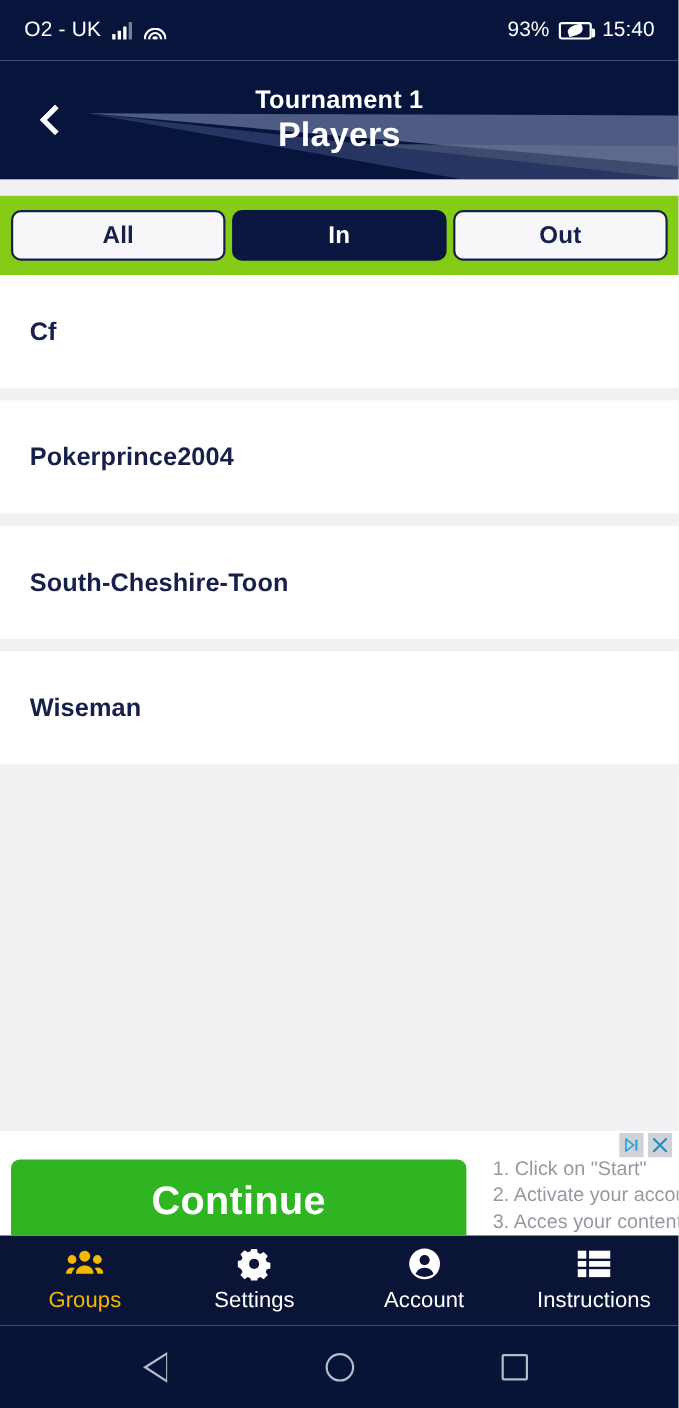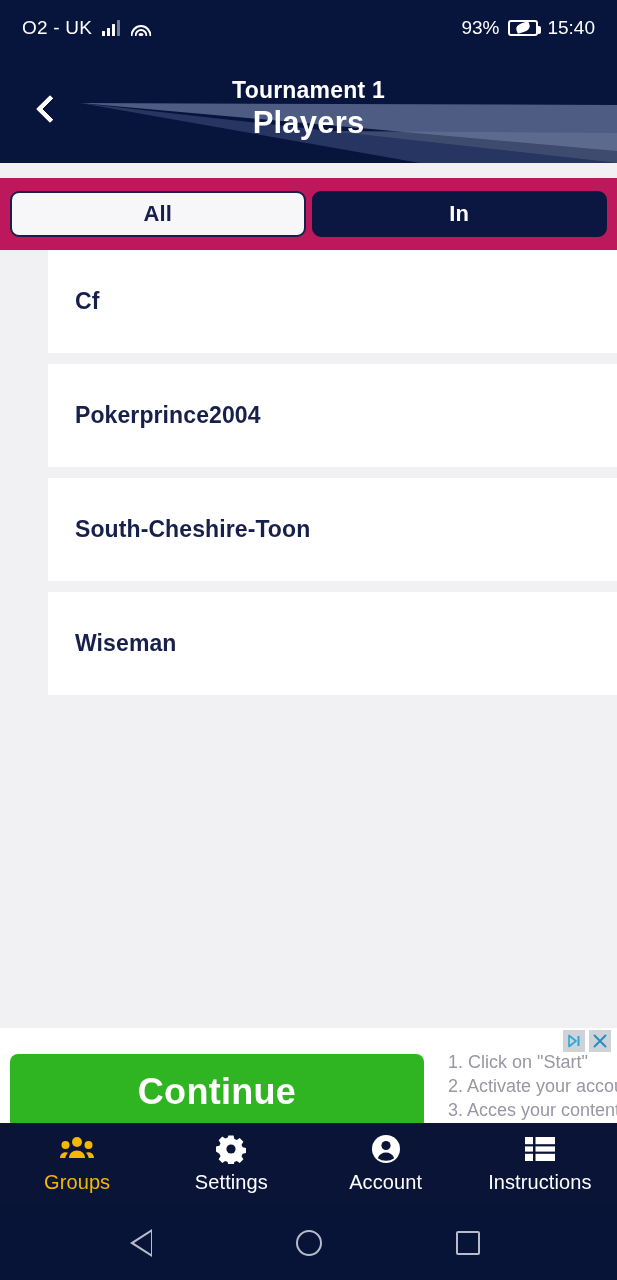--- a/index.html
+++ b/index.html
@@ -122,21 +122,21 @@
     margin-bottom: 17px;
   }
   .picks-title {
     font-size: 24px; font-weight: bold; color: #16204a; letter-spacing: .1px;
     margin-bottom: 6px;
   }
   .picks-sub { font-size: 23px; color: #24304f; letter-spacing: .1px; }
 
   
   .filters {
-    background: #be185d;
+    background: #84cc16;
     padding: 13px 10px;
     display: flex; gap: 6px;
     flex: 0 0 auto;
   }
   .filter-btn {
     flex: 1;
     height: 46px;
     border-radius: 9px;
     border: 2px solid #16204a;
     background: #f7f7f9;
@@ -151,21 +151,20 @@
     color: #ffffff;
   }
 
   
   .list { background: #f1f1f3; flex: 1 1 auto; overflow: hidden; }
   .player-row {
     background: #ffffff;
     height: 103px;
     display: flex; align-items: center;
     padding: 0 27px;
-    margin-left: 48px;
   }
   .player-name {
     font-size: 23px; font-weight: bold; color: #16204a; letter-spacing: .1px;
   }
   .row-gap { height: 11px; background: #f1f1f3; }
 
   
   .ad {
     position: relative;
     height: 95px;
@@ -286,20 +285,21 @@
       <div class="h-sub">Tournament 1</div>
       <div class="h-title">Players</div>
     </div>
   </div>
   <div class="header-shade"></div>
 
 
   <div class="filters">
     <div class="filter-btn">All</div>
     <div class="filter-btn active">In</div>
+    <div class="filter-btn">Out</div>
   </div>
 
   <div class="list">
     <div class="player-row">
       <span class="player-name">Cf</span>
     </div>
     <div class="row-gap"></div>
     <div class="player-row">
       <span class="player-name">Pokerprince2004</span>
     </div>

